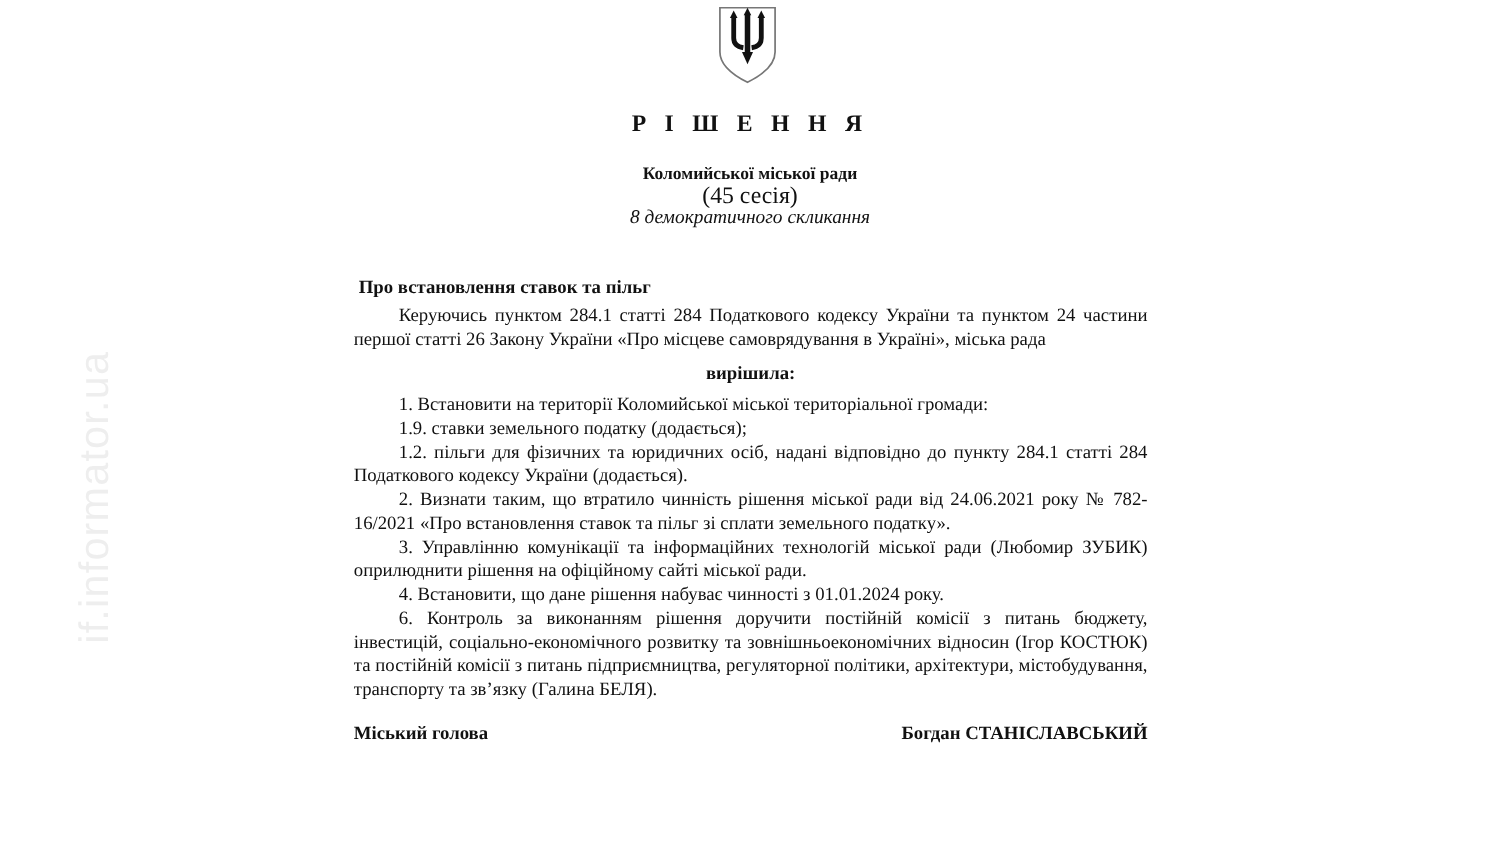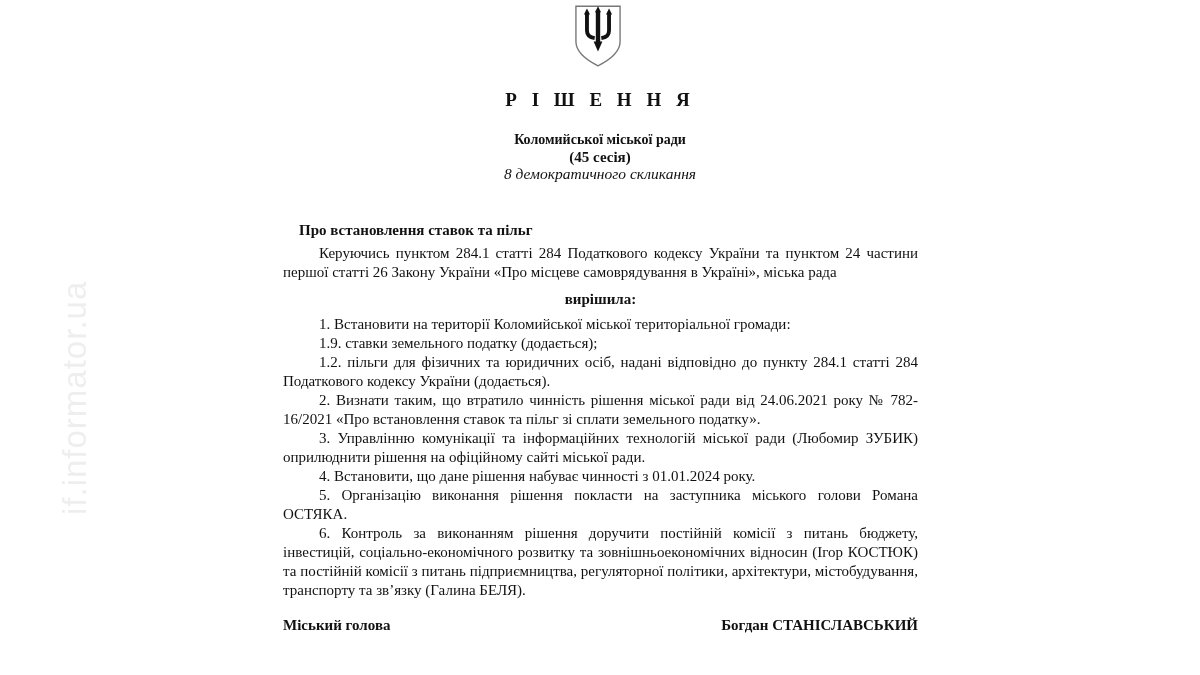--- a/index.html
+++ b/index.html
@@ -4,28 +4,28 @@
 <style>
   html,body { margin:0; padding:0; background:#fff; }
   .page {
     position:relative; width:1000px; height:675px; background:#ffffff;
     font-family:"Liberation Serif", serif; color:#111; overflow:hidden;
   }
   .emblem { position:absolute; left:570px; top:4px; width:56px; height:64px; }
   .doc-head { position:absolute; left:283px; top:90px; width:634px; text-align:center; }
   .title { font-weight:bold; font-size:19px; letter-spacing:5px; line-height:20px; }
   .council { margin-top:20px; font-weight:bold; font-size:14px; line-height:19px; }
-  .session { font-weight:bold; font-size:15px; line-height:16px; }
+  .session { font-weight:normal; font-size:19px; line-height:16px; }
   .convocation { font-size:15.5px; line-height:18px;font-style:italic; }
   .column {
     position:absolute; left:283px; top:204px; width:635px;
     font-size:15px; line-height:19px;
   }
   .dateline { white-space:pre; }
-  .subject { margin-top:17px; margin-left:16px; font-weight:bold; }
+  .subject { margin-top:17px; margin-left:4px; font-weight:bold; }
   .preamble { margin:4px 0 0 0; text-align:justify; text-indent:36px; }
   .resolved { margin:8px 0 0 0; text-align:center; font-weight:bold; }
   .items { margin-top:6px; }
   .items p { margin:0; text-align:justify; text-indent:36px; }
   .signature { margin-top:16px; display:flex; justify-content:space-between; font-weight:bold; }
   .watermark {
     position:absolute; left:56px; top:183px; height:332px;
     writing-mode:vertical-rl; transform:rotate(180deg);
     font-family:"Liberation Sans", sans-serif; font-size:33px;
     color:rgba(40,40,40,0.08); letter-spacing:1px; white-space:nowrap;
@@ -70,21 +70,20 @@
 
     <p class="resolved">вирішила:</p>
 
     <div class="items">
       <p>1. Встановити на території Коломийської міської територіальної громади:</p>
       <p>1.9. ставки земельного податку (додається);</p>
       <p>1.2. пільги для фізичних та юридичних осіб, надані відповідно до пункту 284.1 статті 284 Податкового кодексу України (додається).</p>
       <p>2. Визнати таким, що втратило чинність рішення міської ради від 24.06.2021 року № 782-16/2021 «Про встановлення ставок та пільг зі сплати земельного податку».</p>
       <p>3. Управлінню комунікації та інформаційних технологій міської ради (Любомир ЗУБИК) оприлюднити рішення на офіційному сайті міської ради.</p>
       <p>4. Встановити, що дане рішення набуває чинності з 01.01.2024 року.</p>
-      <p>5. Організацію виконання рішення покласти на заступника міського голови Романа ОСТЯКА.</p>
       <p>6. Контроль за виконанням рішення доручити постійній комісії з питань бюджету, інвестицій, соціально-економічного розвитку та зовнішньоекономічних відносин (Ігор КОСТЮК) та постійній комісії з питань підприємництва, регуляторної політики, архітектури, містобудування, транспорту та зв’язку (Галина БЕЛЯ).</p>
     </div>
 
     <div class="signature">
       <span>Міський голова</span>
       <span>Богдан СТАНІСЛАВСЬКИЙ</span>
     </div>
   </div>
 
   <svg class="logo" viewBox="-60 -60 120 120">

